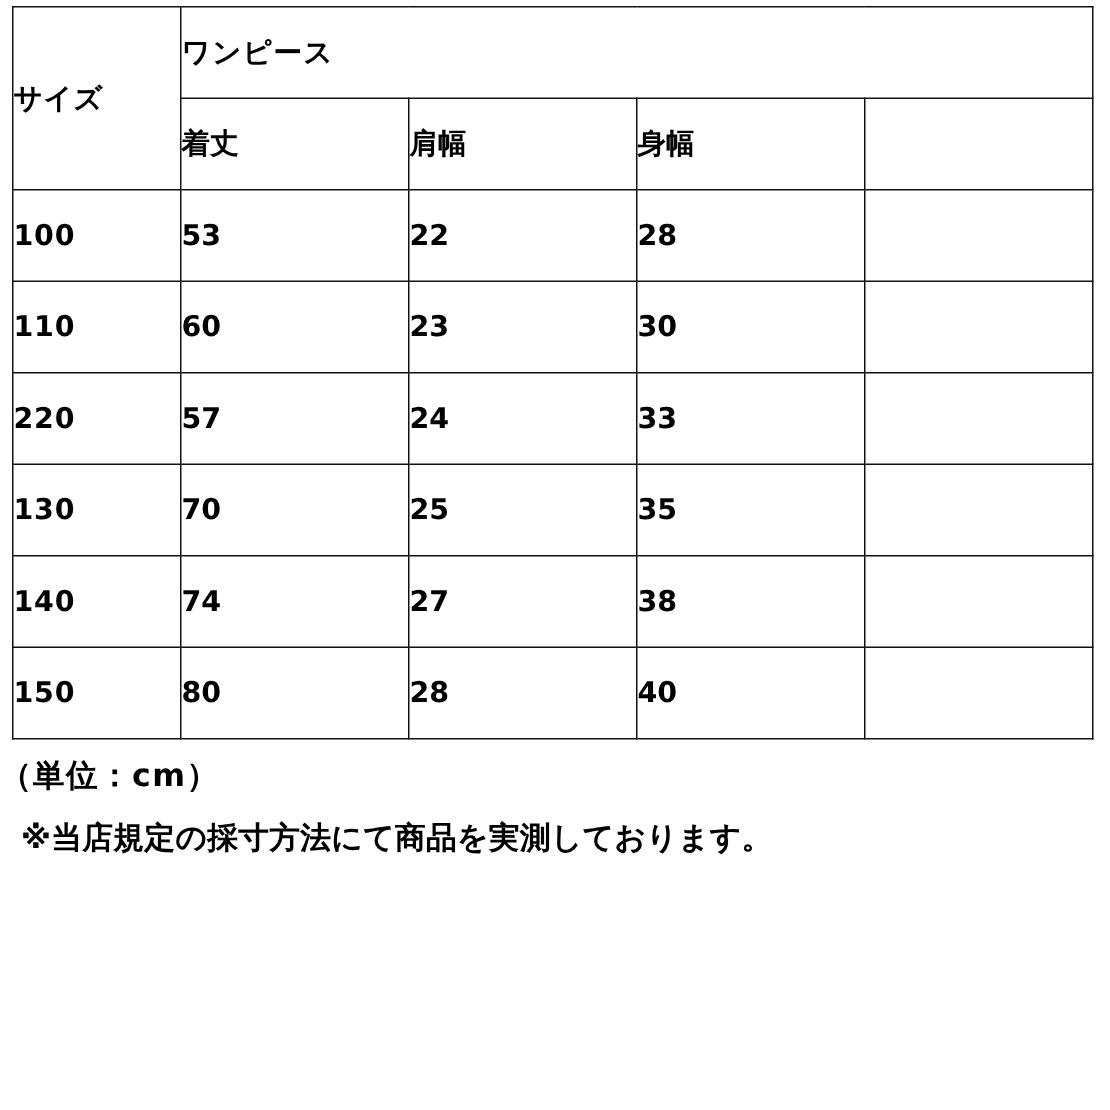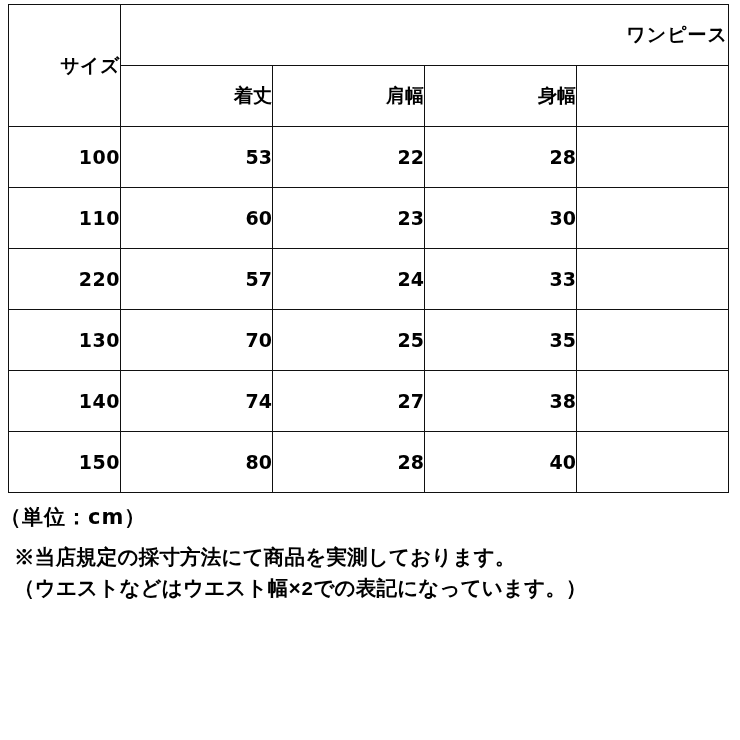--- a/index.html
+++ b/index.html
@@ -21,21 +21,21 @@
     box-sizing: border-box;
   }
   table.size-table {
     border-collapse: collapse;
     margin: 4px 0 0 8px;
     width: 720px;
     table-layout: fixed;
   }
   table.size-table td, table.size-table th {
     border: 1px solid #111111;
-    text-align: right;
+    text-align: left;
     vertical-align: middle;
     font-weight: bold;
     font-size: 19px;
     padding: 0;
     height: 60px;
   }
   .col-size   { width: 112px; }
   .col-a      { width: 152px; }
   .col-b      { width: 152px; }
   .col-c      { width: 152px; }
@@ -65,21 +65,20 @@
   }
   .notes {
     margin: 12px 0 0 14px;
     font-size: 20.5px;
     font-weight: bold;
     line-height: 1.52;
     letter-spacing: 0.2px;
   }
   .notes div {
     white-space: nowrap;
-    font-family: Liberation Mono, monospace;
   }
 </style>
 </head>
 <body>
 
 <div class="page">
 
   <table class="size-table">
     <colgroup>
       <col class="col-size">
@@ -142,16 +141,15 @@
         <td class="cell-val">40</td>
         <td class="cell-val"></td>
       </tr>
     </tbody>
   </table>
 
   <div class="unit-row">（単位：cm）</div>
 
   <div class="notes">
     <div>※当店規定の採寸方法にて商品を実測しております。</div>
-    <div>（ウエストなどはウエスト幅×2での表記になっています。）</div>
   </div>
 
 </div>
 
 </body></html>

